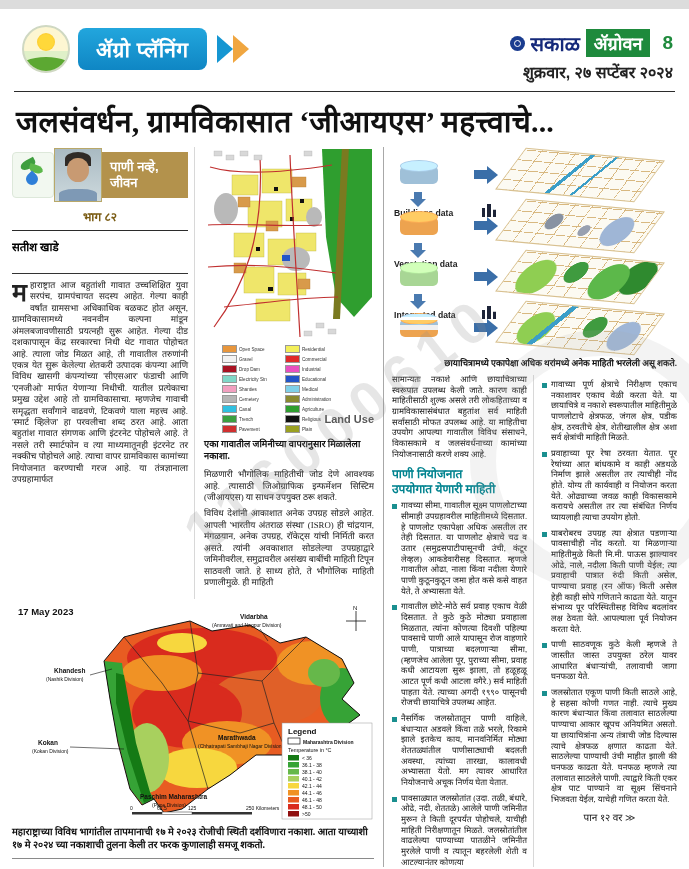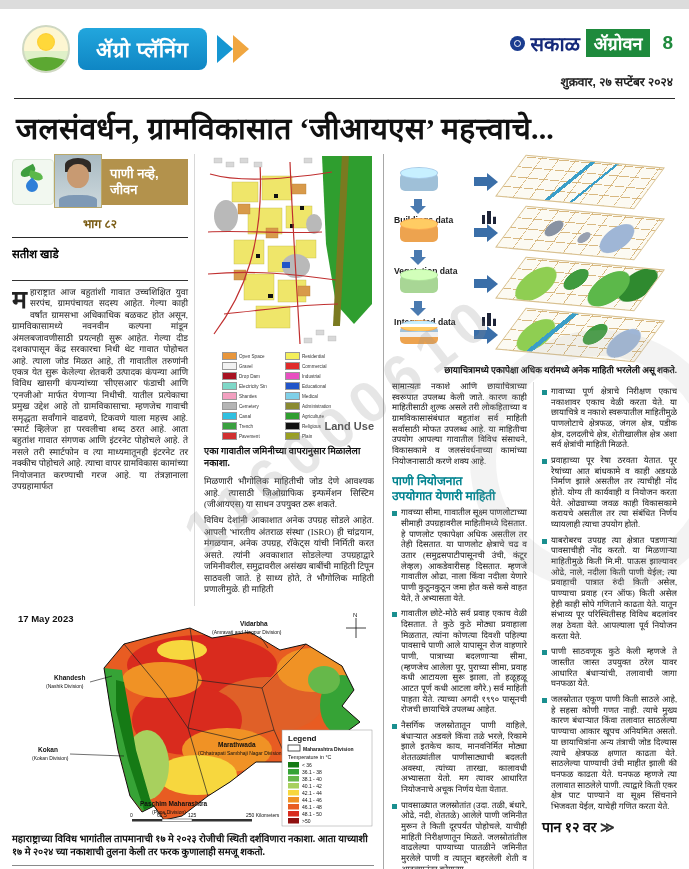--- a/index.html
+++ b/index.html
@@ -17,36 +17,36 @@
   .chev{width:0;height:0;border-top:14px solid transparent;border-bottom:14px solid transparent;}
   .chev.b{border-left:16px solid #1596d2;margin-left:2px;}
   .chev.o{border-left:16px solid #f0a640;margin-left:-8px;}
   .hright{text-align:right;padding-top:4px;}
   .mastrow{display:flex;align-items:center;gap:6px;justify-content:flex-end;}
   .sakal-ic{width:15px;height:15px;border-radius:50%;background:#1a3c8f;position:relative;}
   .sakal-ic::after{content:"";position:absolute;left:4px;top:4px;width:7px;height:7px;border-radius:50%;border:1.5px solid #fff;box-sizing:border-box;}
   .sakal{color:#15297a;font-weight:bold;font-size:20px;font-family:"Liberation Serif",serif;}
   .agrowon{background:#1e8a3c;color:#fff;font-weight:bold;font-size:18px;padding:2px 8px;}
   .pagenum{color:#1e8a3c;font-size:19px;font-weight:bold;margin-left:6px;}
-  .dateline{font-size:12px;color:#222;margin-top:16px;font-weight:bold;}
+  .dateline{font-size:16px;color:#222;margin-top:4px;font-weight:bold;}
   .hrule{border-top:1.6px solid #2b2b2b;margin:4px 14px 0;}
 
   .headline{font-family:"Liberation Serif","DejaVu Serif",serif;font-weight:bold;font-size:30px;color:#111;margin:8px 16px 6px;letter-spacing:.2px;}
 
   
   .main{display:flex;padding:0 12px;gap:9px;}
   .leftzone{width:362px;flex:none;}
   .rightzone{flex:1;border-left:1px solid #a8a8a8;padding-left:8px;min-width:0;}
 
   .leftcols{display:flex;gap:9px;height:452px;overflow:hidden;}
   .col1{width:176px;flex:none;border-right:1px solid #d8d8d8;padding-right:6px;}
   .col2{width:170px;flex:none;}
 
   
-  .bycard{display:flex;align-items:flex-end;gap:0;height:52px;margin-top:2px;}
+  .bycard{display:flex;align-items:center;gap:0;height:52px;margin-top:2px;}
   .byicon{width:40px;height:44px;background:#f2f8f0;border:1px solid #dde8da;border-radius:4px;position:relative;align-self:center;flex:none;}
   .byicon .leaf{position:absolute;left:7px;top:7px;width:16px;height:9px;border-radius:50% 0 50% 50%;background:#3f9e3f;transform:rotate(-28deg);}
   .byicon .leaf2{position:absolute;left:16px;top:12px;width:14px;height:8px;border-radius:0 50% 50% 50%;background:#5cb84a;transform:rotate(18deg);}
   .byicon .drop{position:absolute;left:13px;top:20px;width:12px;height:12px;background:#2e7fd8;border-radius:0 50% 50% 50%;transform:rotate(45deg);}
   .byphoto{width:46px;height:52px;flex:none;background:linear-gradient(180deg,#a9bac2,#cdd9dd);position:relative;border:1px solid #b9a869;z-index:2;}
   .byphoto .hair{position:absolute;left:10px;top:3px;width:26px;height:14px;border-radius:50% 50% 0 0;background:#2f2a26;}
   .byphoto .face{position:absolute;left:12px;top:9px;width:22px;height:24px;border-radius:48%;background:#c89a72;}
   .byphoto .shirt{position:absolute;left:4px;bottom:0;width:38px;height:12px;border-radius:40% 40% 0 0;background:#7e99b5;}
   .bybox{flex:1;background:#b3924c;color:#fff;font-weight:bold;font-size:13px;line-height:1.25;display:flex;align-items:center;padding-left:10px;margin-left:-2px;align-self:center;height:46px;}
   .bypart{text-align:center;color:#7a5c14;font-weight:bold;font-size:12px;margin:7px 0 5px;}
@@ -93,21 +93,21 @@
 
   
   .rightcols{display:flex;gap:8px;height:492px;overflow:hidden;}
   .rcol{flex:1;min-width:0;font-size:8.4px;line-height:1.27;color:#222;text-align:justify;font-family:"Liberation Serif",serif;}
   .rcol.first{border-right:1px solid #d8d8d8;padding-right:6px;}
   .rheading{color:#00838f;font-weight:bold;font-size:12px;line-height:1.2;margin:7px 0 5px;font-family:"Liberation Sans",sans-serif;}
   .bullet{display:flex;gap:4px;margin-top:5px;}
   .sq{flex:none;width:5px;height:5px;background:#1a8f8f;margin-top:3px;}
   .bullet p{margin:0;}
   .lead p,.contp{margin:0 0 2px;}
-  .contd{display:block;text-align:left;font-weight:bold;font-size:14px;margin-top:6px;color:#111;}
+  .contd{display:block;text-align:center;font-weight:normal;font-size:10px;margin-top:6px;color:#111;}
   .contd .arr{color:#333;}
 
   
   .tempblock{margin-top:4px;}
   .tempsvg{display:block;}
   .tempcap{font-weight:bold;font-size:9.8px;line-height:1.35;margin-top:4px;color:#111;font-family:"Liberation Serif",serif;}
   .botrule{border-top:1px solid #8a8a8a;margin-top:7px;}
 
   
   .wm{position:absolute;left:60px;top:390px;width:560px;text-align:center;transform:rotate(-38deg);font-size:58px;letter-spacing:10px;color:rgba(140,140,140,.22);font-weight:bold;pointer-events:none;z-index:5;}
@@ -440,21 +440,21 @@
               <p>नैसर्गिक जलस्रोतातून पाणी वाहिले, बंधाऱ्यात अडवले किंवा तळे भरले, रिकामे झाले इतकेच काय, मानवनिर्मित मोठ्या शेततळ्यांतील पाणीसाठ्याची बदलती अवस्था, त्यांच्या तारखा, कालावधी अभ्यासता येतो. मग त्यावर आधारित नियोजनाचे अचूक निर्णय घेता येतात.</p>
             </div>
           <div class="bullet">
               <span class="sq"></span>
               <p>पावसाळ्यात जलस्रोतांत (उदा. तळी, बंधारे, ओढे, नदी, शेततळे) आलेले पाणी जमिनीत मुरून ते किती दूरपर्यंत पोहोचले, याचीही माहिती निरीक्षणातून मिळते. जलस्रोतांतील वाढलेल्या पाण्याच्या पातळीने जमिनीत मुरलेले पाणी व त्यातून बहरलेली शेती व आटल्यानंतर कोणत्या</p>
             </div>
         </div>
         <div class="rcol">
           <div class="bullet">
               <span class="sq"></span>
-              <p>गावाच्या पूर्ण क्षेत्राचे निरीक्षण एकाच नकाशावर एकाच वेळी करता येते. या छायाचित्रे व नकाशे स्वरूपातील माहितीमुळे पाणलोटाचे क्षेत्रफळ, जंगल क्षेत्र, पडीक क्षेत्र, दलदलीचे क्षेत्र, शेतीखालील क्षेत्र अशा सर्व क्षेत्रांची माहिती मिळते.</p>
+              <p>गावाच्या पूर्ण क्षेत्राचे निरीक्षण एकाच नकाशावर एकाच वेळी करता येते. या छायाचित्रे व नकाशे स्वरूपातील माहितीमुळे पाणलोटाचे क्षेत्रफळ, जंगल क्षेत्र, पडीक क्षेत्र, ठरवतीचे क्षेत्र, शेतीखालील क्षेत्र अशा सर्व क्षेत्रांची माहिती मिळते.</p>
             </div>
           <div class="bullet">
               <span class="sq"></span>
               <p>प्रवाहाच्या पूर रेषा ठरवता येतात. पूर रेषांच्या आत बांधकामे व काही अडथळे निर्माण झाले असतील तर त्याचीही नोंद होते. योग्य ती कार्यवाही व नियोजन करता येते. ओढ्याच्या जवळ काही विकासकामे करायचे असतील तर त्या संबंधित निर्णय घ्यायलाही त्याचा उपयोग होतो.</p>
             </div>
           <div class="bullet">
               <span class="sq"></span>
               <p>याबरोबरच उपग्रह त्या क्षेत्रात पडणाऱ्या पावसाचीही नोंद करतो. या मिळणाऱ्या माहितीमुळे किती मि.मी. पाऊस झाल्यावर ओढे, नाले, नदीला किती पाणी येईल; त्या प्रवाहाची पात्रात रुंदी किती असेल, पाण्याचा प्रवाह (रन ऑफ) किती असेल हेही काही सोपे गणिताने काढता येते. यातून संभाव्य पूर परिस्थितीसह विविध बदलांवर लक्ष ठेवता येते. आपल्याला पूर्व नियोजन करता येते.</p>
             </div>
           <div class="bullet">

